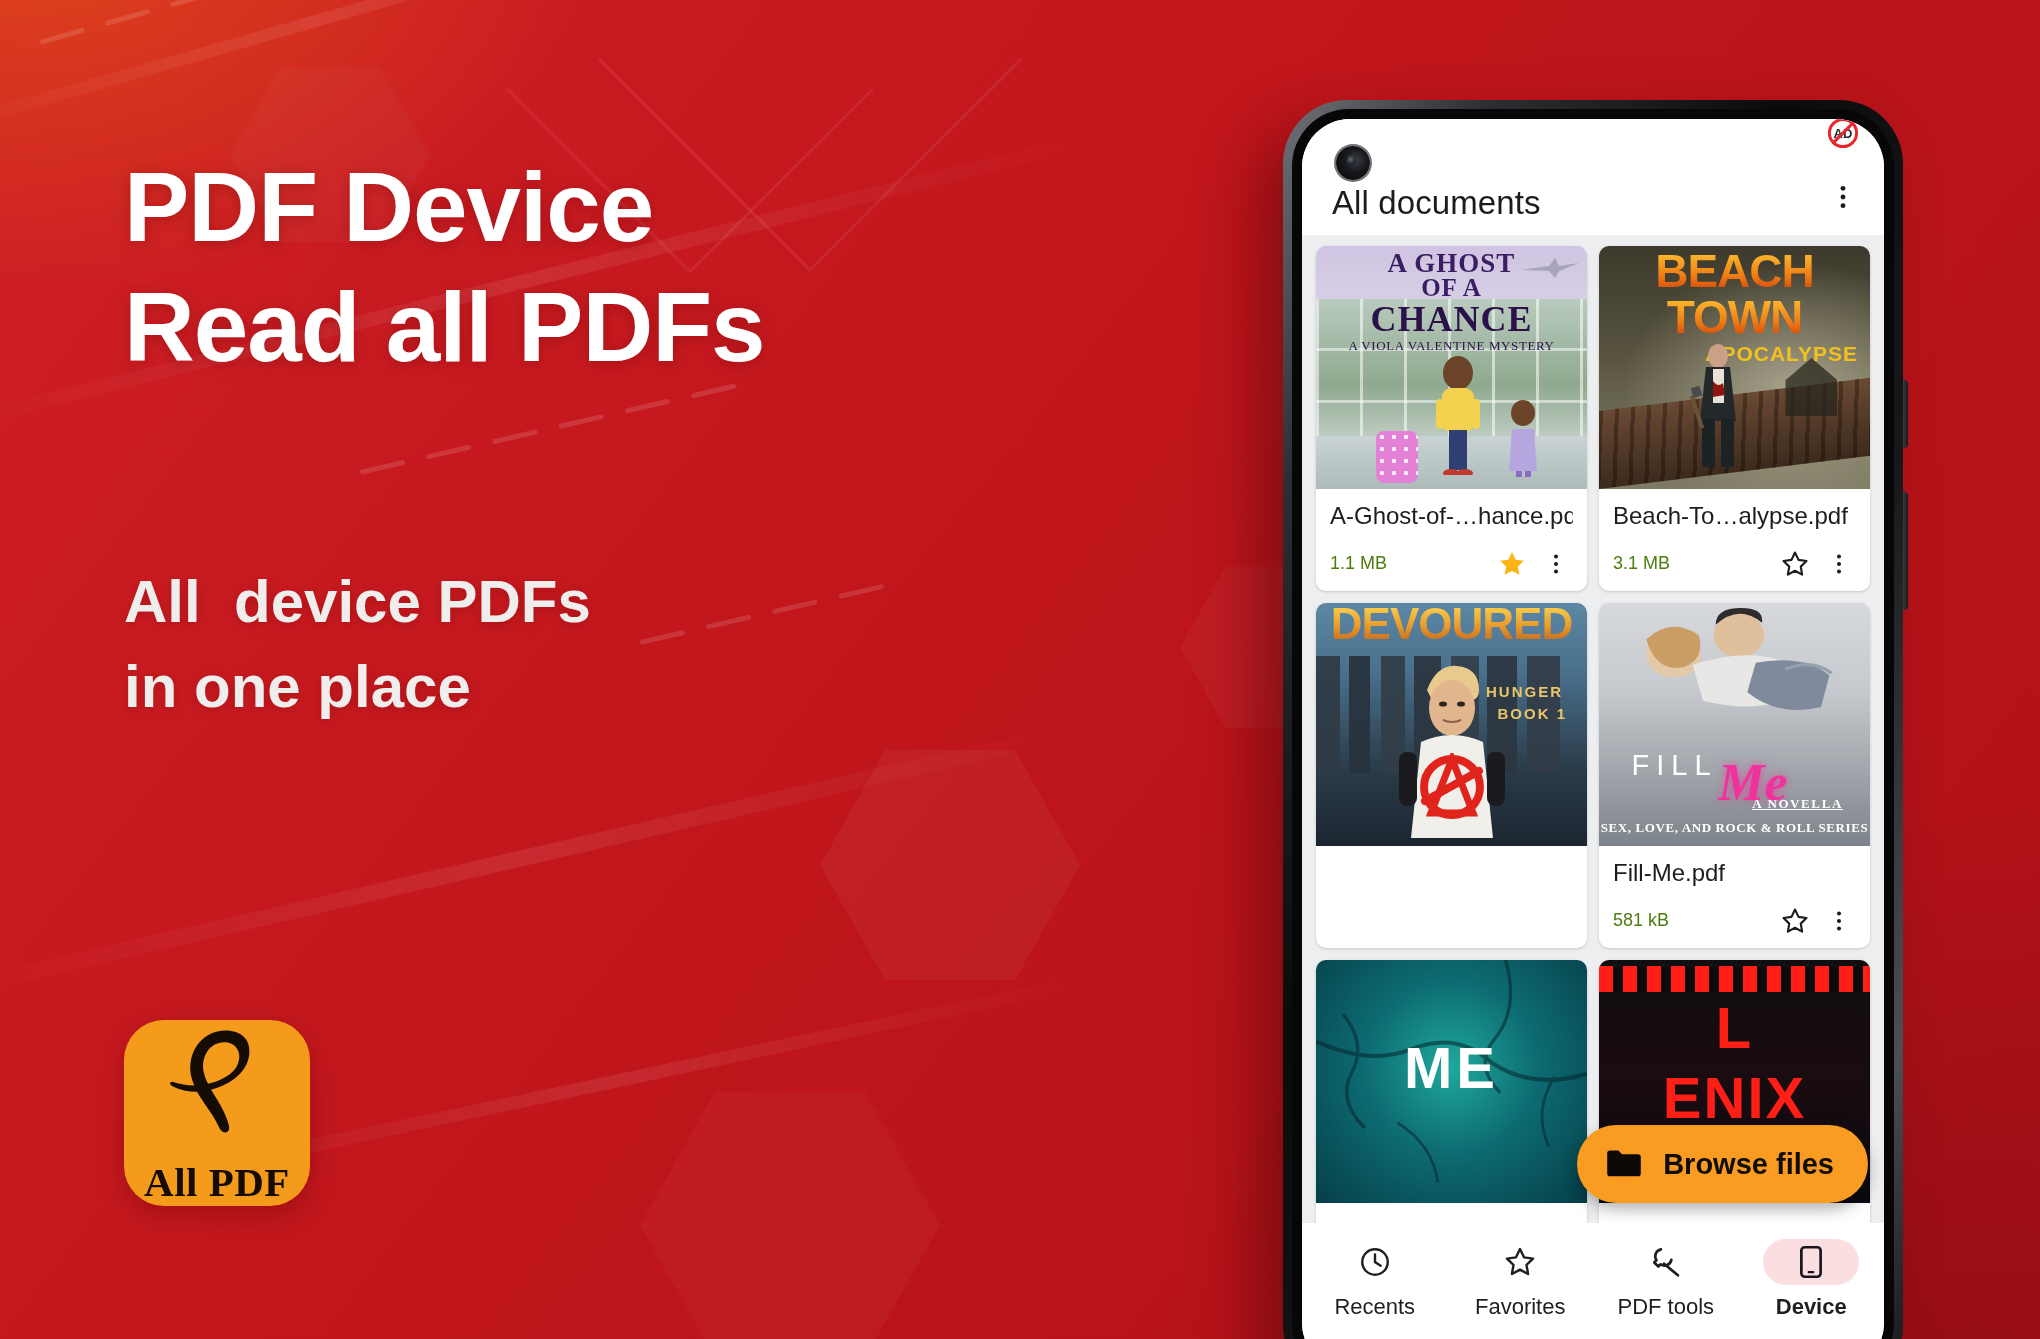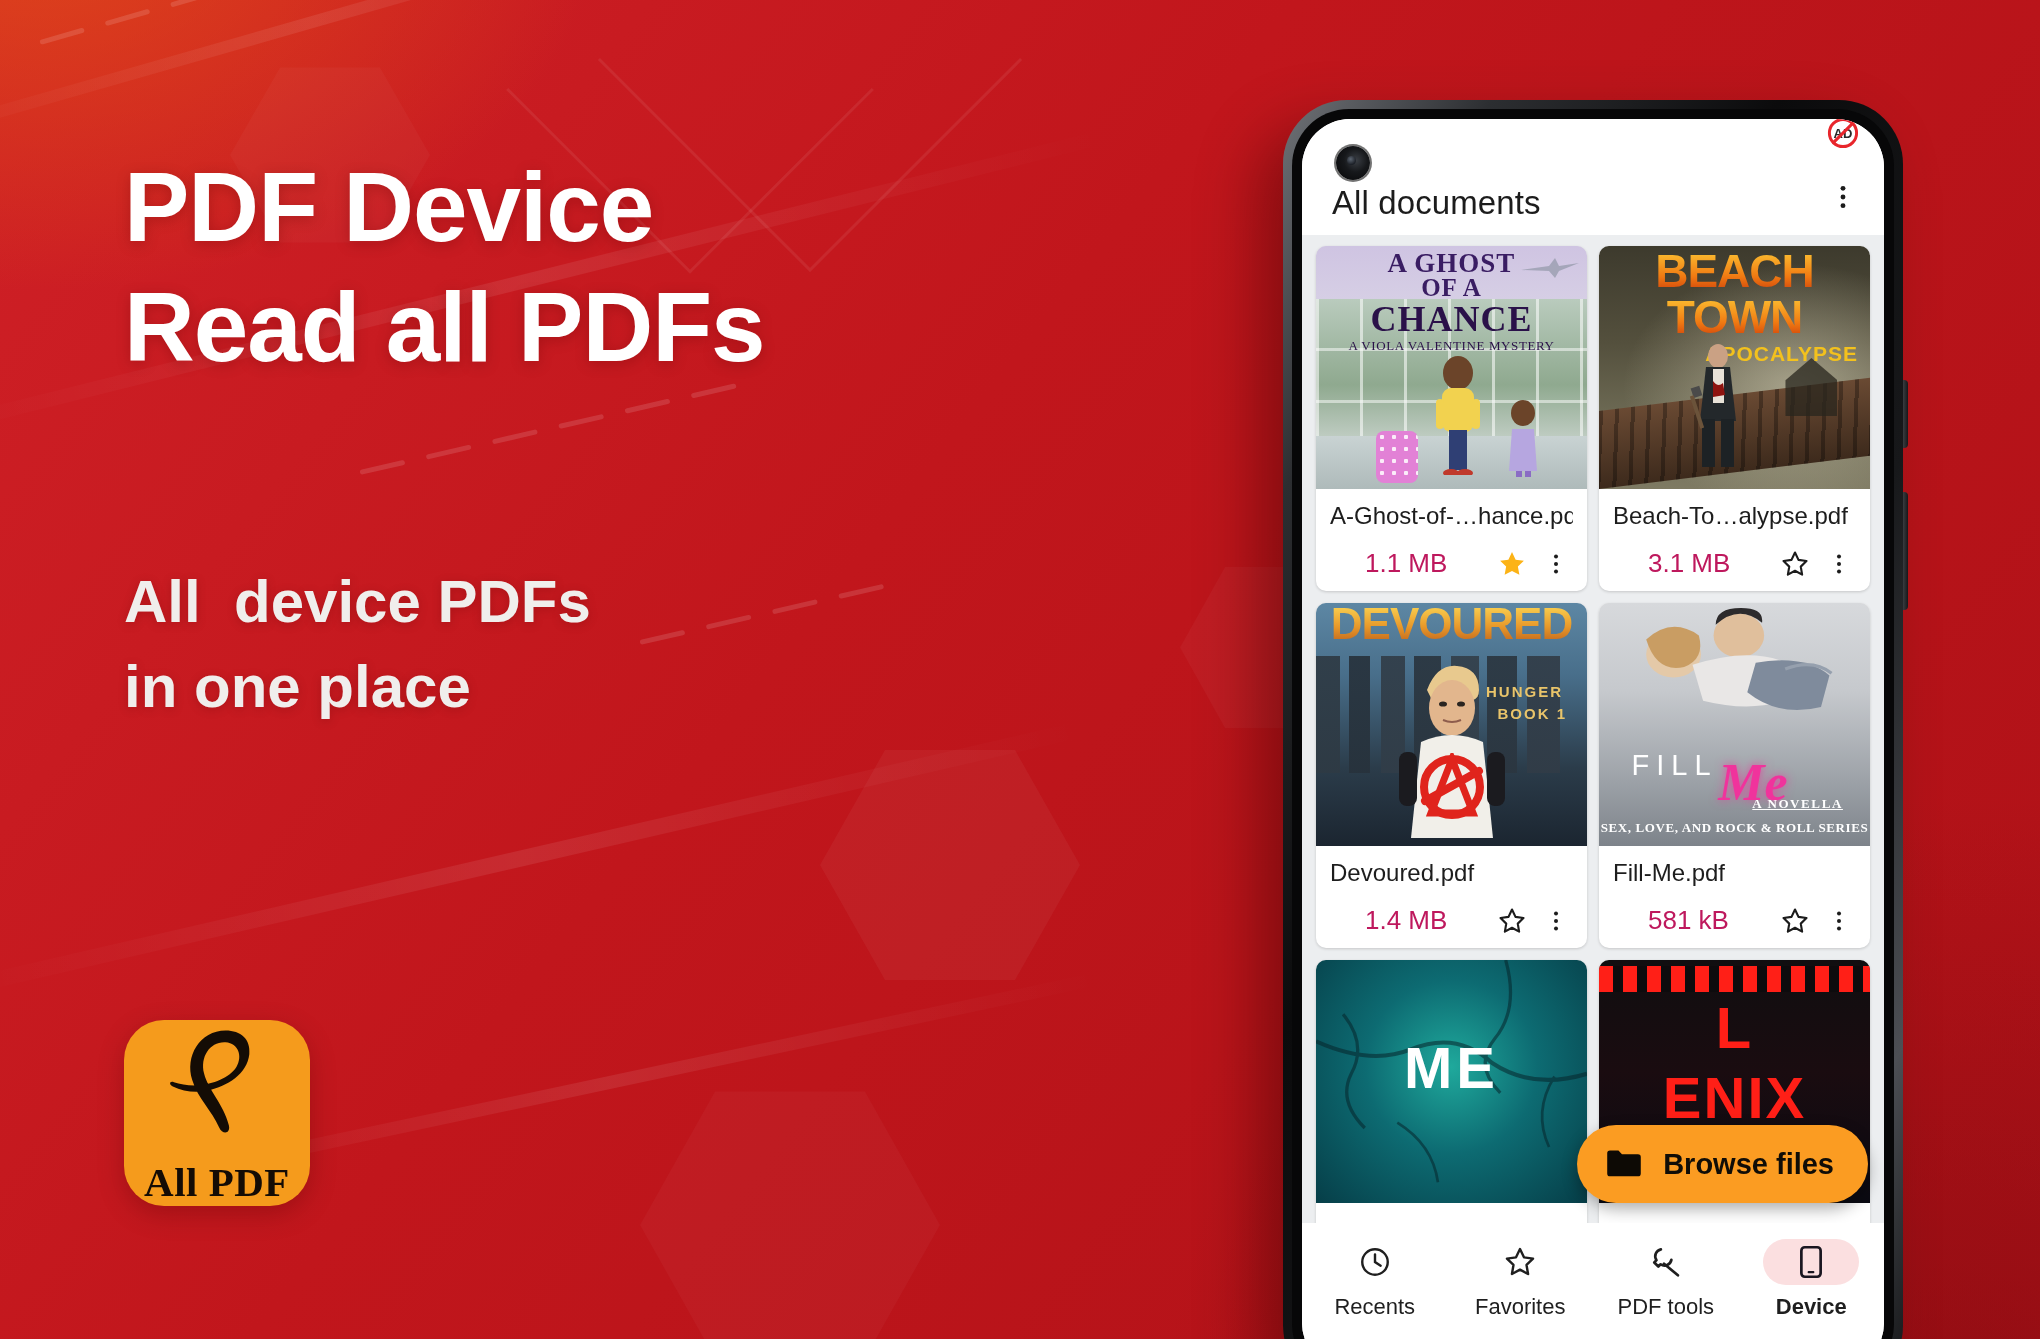--- a/index.html
+++ b/index.html
@@ -154,21 +154,21 @@
   .thumb { width:100%; height:243px; position:relative; overflow:hidden; background:#ddd; }
   .card-body { padding:13px 14px 10px 14px; }
   .card-name {
     font-size:24px; color:#1d1d1d; white-space:nowrap;
     overflow:hidden; line-height:1.2;
   }
   .card-meta {
     display:flex; align-items:center;
     margin-top:16px; gap:10px;
   }
-  .card-size { font-size:26px; color:#be185d; flex:1;margin-left:35px; }
+  .card-size { font-size:18px; color:#4d7c0f; flex:1; }
   .star-btn, .dots-btn { width:34px; height:34px; display:flex; align-items:center; justify-content:center; }
 
   
   .card.partial .thumb { height:243px; }
 
   
   .fab {
     position:absolute;
     right:16px; bottom:20px;
     height:78px;
@@ -521,38 +521,20 @@
               <rect x="6" y="96" width="18" height="54" rx="8" fill="#1b1b1f"></rect>
               <rect x="94" y="96" width="18" height="54" rx="8" fill="#1b1b1f"></rect>
             </svg>
             <svg class="dv-anarchy" viewBox="0 0 70 68">
               <circle cx="35" cy="34" r="28" fill="none" stroke="#e0241c" stroke-width="8"></circle>
               <path d="M8 48 L62 18" stroke="#e0241c" stroke-width="8" stroke-linecap="round"></path>
               <path d="M35 6 L14 60 L56 60 Z" fill="none" stroke="#e0241c" stroke-width="7"></path>
             </svg>
           </div>
         </div>
-        <div class="card-body">
-          <div class="card-name">Devoured.pdf</div>
-          <div class="card-meta">
-            <div class="card-size">1.4 MB</div>
-            <div class="star-btn">
-              <svg width="30" height="30" viewBox="0 0 24 24" fill="none" stroke="#1c1c1c" stroke-width="1.7" stroke-linejoin="round">
-                <path d="M12 2.8l2.8 5.9 6.4.9-4.6 4.5 1.1 6.4L12 17.4 6.3 20.5l1.1-6.4L2.8 9.6l6.4-.9z"></path>
-              </svg>
-            </div>
-            <div class="dots-btn">
-              <svg width="24" height="24" viewBox="0 0 24 24" fill="#1c1c1c">
-                <circle cx="12" cy="4.6" r="2"></circle>
-                  <circle cx="12" cy="12" r="2"></circle>
-                  <circle cx="12" cy="19.4" r="2"></circle>
-              </svg>
-            </div>
-          </div>
-        </div>
       </div>
 
       <div class="card">
         <div class="thumb">
           <div class="cover fillme">
             <svg class="fm-couple" viewBox="0 0 200 120">
               <ellipse cx="42" cy="44" rx="26" ry="22" fill="#e4c9a8"></ellipse>
               <path d="M16 30 q24 -22 50 -4 q6 22 -14 30 q-26 6 -36 -26 z" fill="#c99d63"></path>
               <ellipse cx="104" cy="26" rx="24" ry="21" fill="#e0bf9c"></ellipse>
               <path d="M82 16 q22 -20 44 -2 q2 -14 -20 -14 q-24 0 -24 16 z" fill="#2d2b2c"></path>

